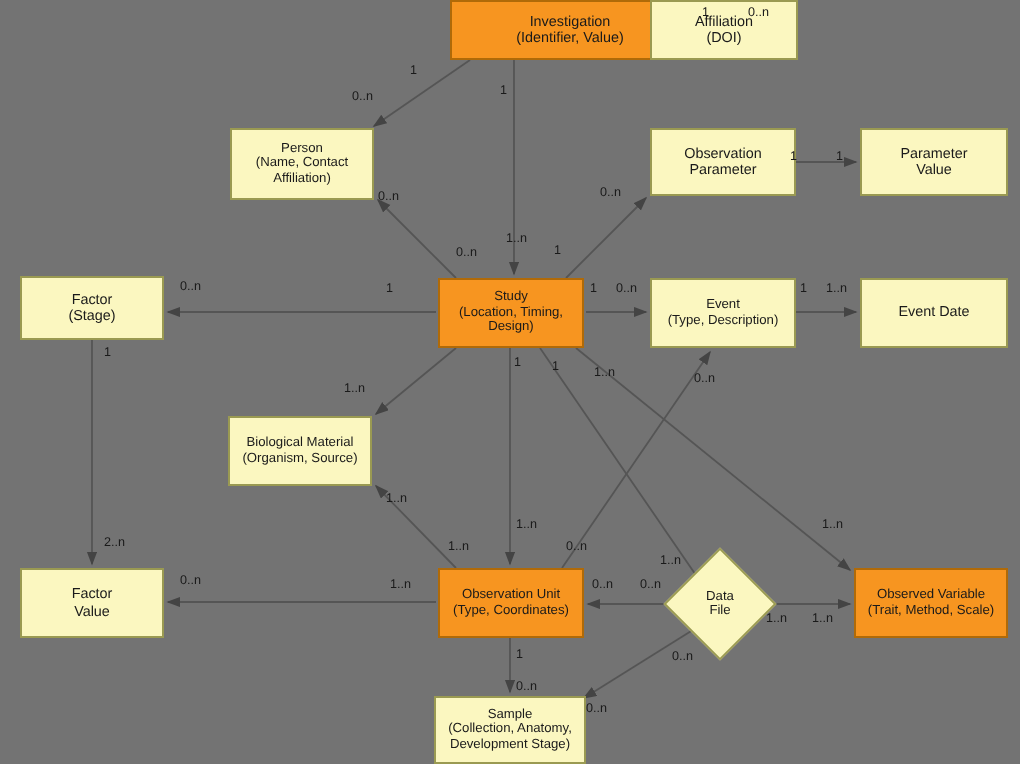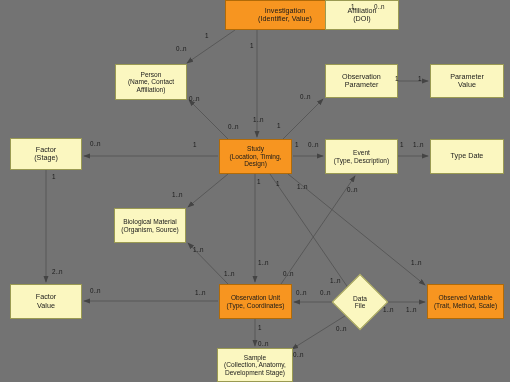--- a/index.html
+++ b/index.html
@@ -83,21 +83,21 @@
       <div class="ent orange" style="left: 219px; top: 139px; width: 73px; height: 35px; font-size: 6.6px;">
         <span class="l">Study</span>
         <span class="l">(Location, Timing,</span>
         <span class="l">Design)</span>
       </div>
       <div class="ent pale" style="left: 325px; top: 139px; width: 73px; height: 35px; font-size: 6.6px;">
         <span class="l">Event</span>
         <span class="l">(Type, Description)</span>
       </div>
       <div class="ent pale" style="left: 430px; top: 139px; width: 74px; height: 35px; font-size: 7.2px;">
-        <span class="l">Type Date</span>
+        <span class="l">Event Date</span>
       </div>
       <div class="ent pale" style="left: 114px; top: 208px; width: 72px; height: 35px; font-size: 6.6px;">
         <span class="l">Biological Material</span>
         <span class="l">(Organism, Source)</span>
       </div>
       <div class="ent pale" style="left: 10px; top: 284px; width: 72px; height: 35px; font-size: 7.2px;">
         <span class="l">Factor</span>
         <span class="l">Value</span>
       </div>
       <div class="ent orange" style="left: 219px; top: 284px; width: 73px; height: 35px; font-size: 6.6px;">

